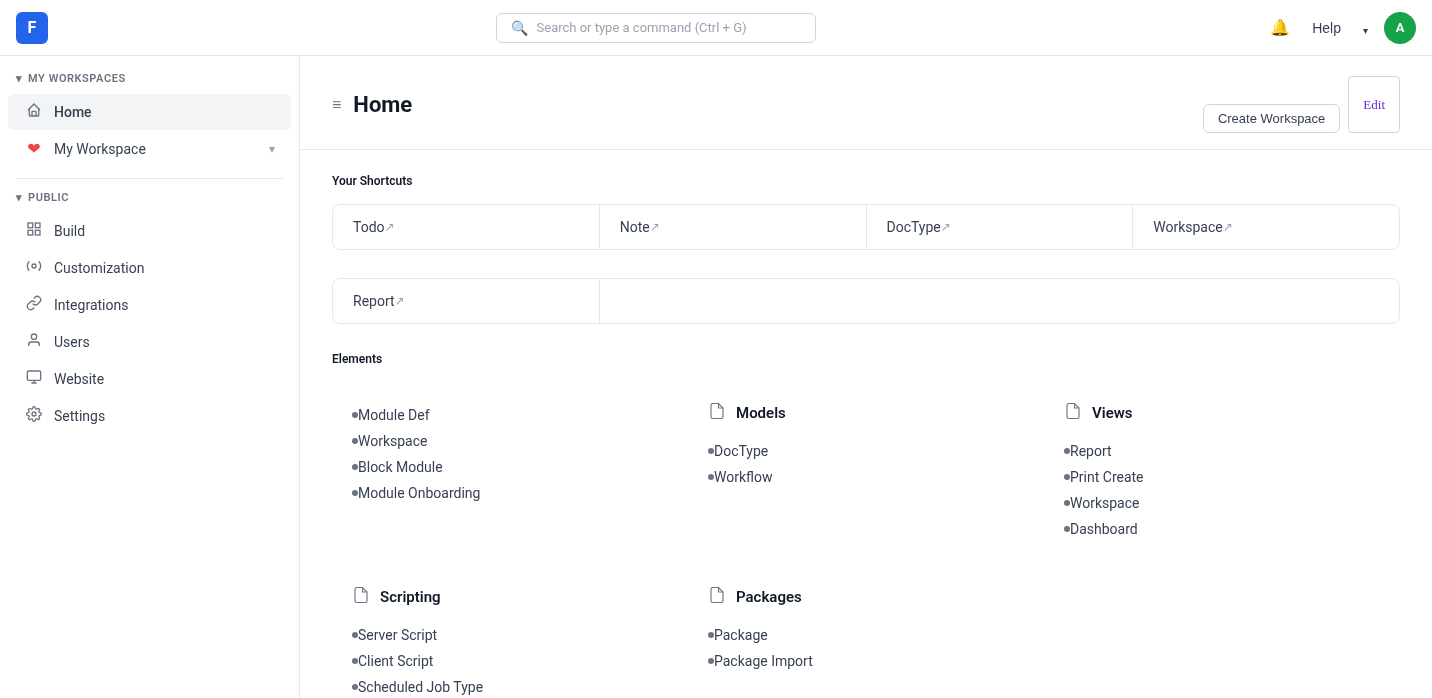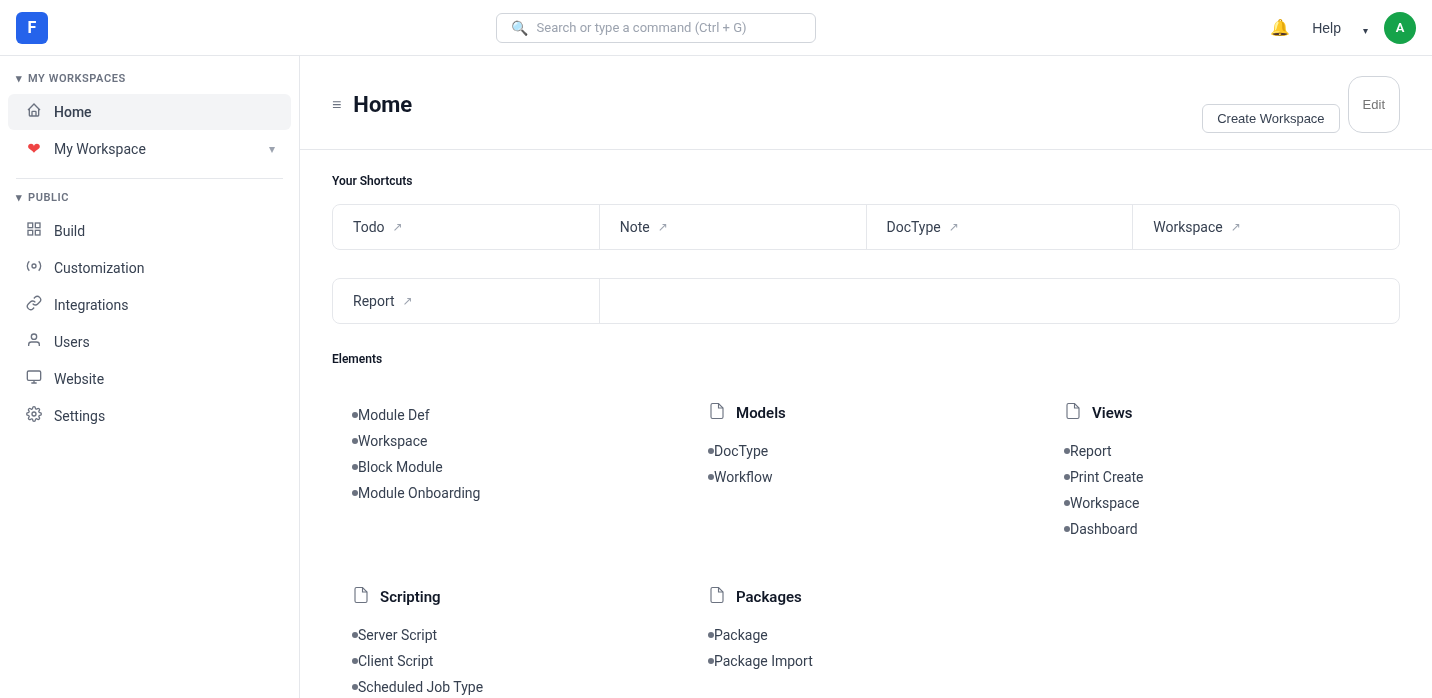--- a/index.html
+++ b/index.html
@@ -71,33 +71,33 @@
     }
     .page-title-row { display: flex; align-items: center; gap: 12px; }
     .hamburger { font-size: 16px; color: #6b7280; cursor: pointer; }
     .page-title { font-size: 22px; font-weight: 700; color: #111827; }
     .header-actions { display: flex; gap: 8px; }
     .btn-create {
       padding: 6px 14px; border: 1px solid #d1d5db; border-radius: 6px;
       background: #fff; color: #374151; cursor: pointer; font-size: 13px; font-weight: 500; margin-top: 28px;
     }
     .btn-edit {
-      padding: 6px 14px; border: 1px solid #d1d5db; border-radius: 14px;
-      background: #fff; color: #737373; cursor: pointer; font-size: 13px; font-weight: 500;
+      padding: 6px 14px; border: 1px solid #d1d5db; border-radius: 4px;
+      background: #fff; color: #6d28d9; cursor: pointer; font-size: 13px; font-weight: 500; font-family: Liberation Serif, serif;
     }
 
     .content-body { padding: 24px 32px; }
 
     
     .section-title { font-size: 12px; font-weight: 600; color: #111827; margin-bottom: 16px; }
     .shortcuts-row {
       display: flex; align-items: center; border: 1px solid #e5e7eb; border-radius: 8px; overflow: hidden; margin-bottom: 28px;
     }
     .shortcut-item {
-      flex: 1; padding: 14px 20px; display: flex; align-items: center; gap: 8px;
+      flex: 1; padding: 14px 20px; display: flex; align-items: center; gap: 0;
       border-right: 1px solid #e5e7eb; cursor: pointer; color: #374151; font-size: 14px;
       text-decoration: none;
     }
     .shortcut-item:last-child { border-right: none; }
     .shortcut-arrow { font-size: 12px; color: #9ca3af; }
 
     
     .elements-grid { display: grid; grid-template-columns: 1fr 1fr 1fr; gap: 0; }
     .element-card { padding: 20px 20px 24px 20px; }
     .element-card-title {

